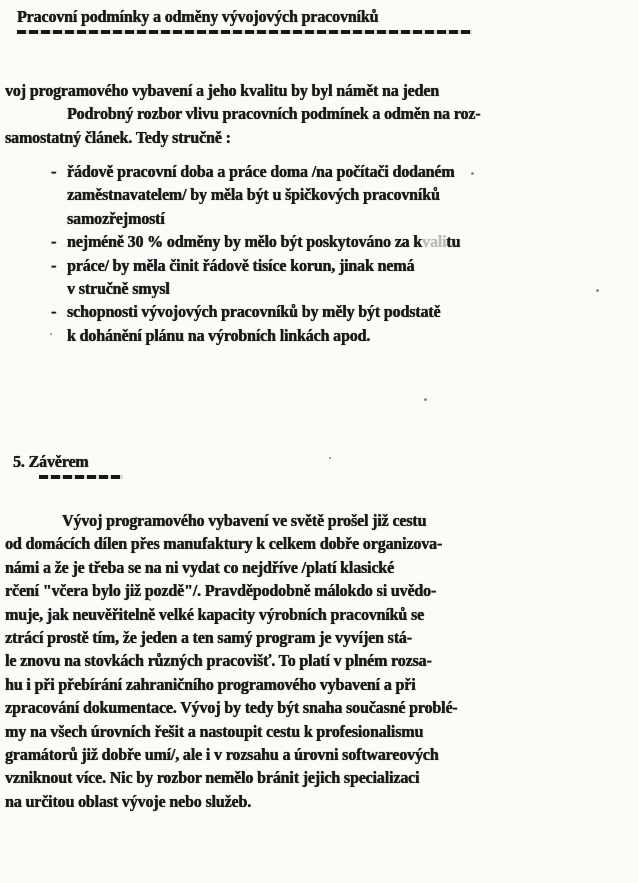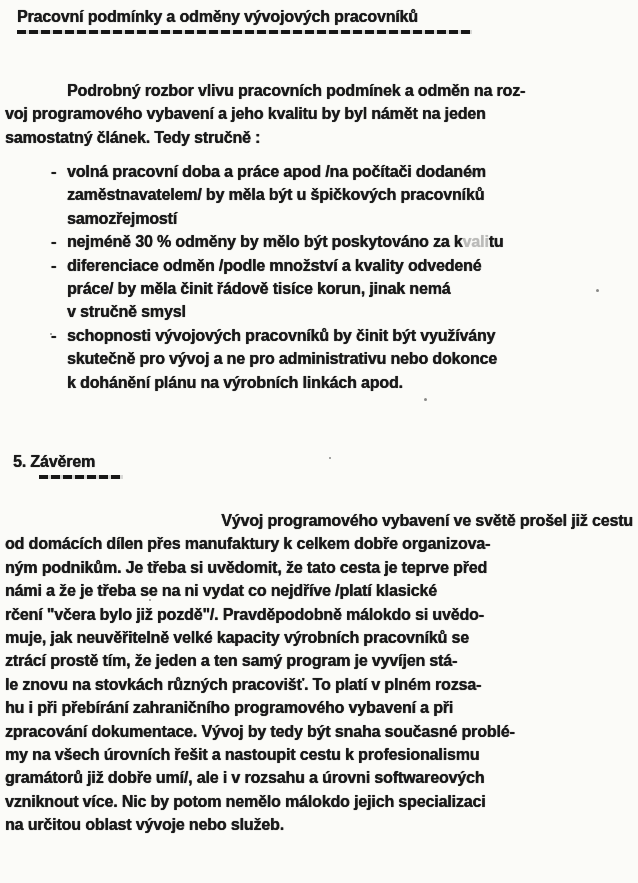--- a/index.html
+++ b/index.html
@@ -4,21 +4,21 @@
 <style>
   html, body { margin: 0; padding: 0; }
   body {
     width: 638px; height: 883px;
     background: #fbfbf8;
     overflow: hidden;
   }
   .page {
     position: relative;
     width: 638px; height: 883px;
-    font-family: Liberation Sans, sans-serif;
+    font-family: Liberation Serif, serif;
     font-weight: 700;
     color: #1a1a1a;
     font-size: 16px;
     line-height: 23.4px;
     letter-spacing: -0.15px;
     text-shadow: 0 0 0.8px rgba(10,10,10,0.85), 0.4px 0.4px 0.5px rgba(20,20,20,0.5);
   }
   .title-block { position: absolute; left: 17px; top: 6px; }
   .title { line-height: 21px; white-space: nowrap; }
   .dash-rule {
@@ -30,90 +30,87 @@
   .intro { position: absolute; left: 5px; top: 79px; width: 625px; }
   .indent-intro { padding-left: 62px; }
   .list { position: absolute; left: 5px; top: 160px; width: 625px; }
   .li-line { padding-left: 62px; position: relative; white-space: nowrap; }
   .li-marker { position: absolute; left: 46px; top: 0; }
   .faded { opacity: 0.28; }
   .heading-block { position: absolute; left: 13px; top: 451px; }
   .heading { line-height: 22px; white-space: nowrap; }
   .heading-rule { width: 84px; margin-left: 26px; margin-top: 2px; }
   .closing { position: absolute; left: 5px; top: 509px; width: 628px; }
-  .indent-closing { padding-left: 57px; text-align: right; }
+  .indent-closing { padding-left: 57px; }
   .line { white-space: nowrap; }
   .speck {
     position: absolute; background: #2a2a2a; border-radius: 50%;
     opacity: 0.55;
   }
 </style>
 </head>
 <body>
 
 <div class="page">
 
   <div class="title-block">
     <div class="title">Pracovní podmínky a odměny vývojových pracovníků</div>
     <div class="dash-rule title-rule"></div>
   </div>
 
   <div class="intro">
+    <div class="line">voj programového vybavení a jeho kvalitu by byl námět na jeden</div>
     <div class="line indent-intro">Podrobný rozbor vlivu pracovních podmínek a odměn na roz-</div>
-    <div class="line">voj programového vybavení a jeho kvalitu by byl námět na jeden</div>
     <div class="line">samostatný článek. Tedy stručně :</div>
   </div>
 
   <div class="list">
     <div class="li-line">
       <span class="li-marker">-</span>
-      <span>volná pracovní doba a práce apod /na počítači dodaném</span>
+      <span>řádově pracovní doba a práce doma /na počítači dodaném</span>
     </div>
     <div class="li-line">zaměstnavatelem/ by měla být u špičkových pracovníků</div>
     <div class="li-line">samozřejmostí</div>
 
     <div class="li-line">
       <span class="li-marker">-</span>
       <span>nejméně 30 % odměny by mělo být poskytováno za k</span><span class="faded">vali</span><span>tu</span>
     </div>
 
     <div class="li-line">
       <span class="li-marker">-</span>
-      <span>diferenciace odměn /podle množství a kvality odvedené</span>
     </div>
     <div class="li-line">práce/ by měla činit řádově tisíce korun, jinak nemá</div>
     <div class="li-line">v stručně smysl</div>
 
     <div class="li-line">
       <span class="li-marker">-</span>
-      <span>schopnosti vývojových pracovníků by činit být využívány</span>
+      <span>schopnosti vývojových pracovníků by měly být podstatě</span>
     </div>
-    <div class="li-line">skutečně pro vývoj a ne pro administrativu nebo dokonce</div>
     <div class="li-line">k dohánění plánu na výrobních linkách apod.</div>
   </div>
 
   <div class="heading-block">
     <div class="heading">5. Závěrem</div>
     <div class="dash-rule heading-rule"></div>
   </div>
 
   <div class="closing">
     <div class="line indent-closing">Vývoj programového vybavení ve světě prošel již cestu</div>
     <div class="line">od domácích dílen přes manufaktury k celkem dobře organizova-</div>
-    <div class="line">ným podnikům. Je třeba si uvědomit, že tato cesta je teprve před</div>
     <div class="line">námi a že je třeba se na ni vydat co nejdříve /platí klasické</div>
     <div class="line">rčení "včera bylo již pozdě"/. Pravděpodobně málokdo si uvědo-</div>
     <div class="line">muje, jak neuvěřitelně velké kapacity výrobních pracovníků se</div>
     <div class="line">ztrácí prostě tím, že jeden a ten samý program je vyvíjen stá-</div>
     <div class="line">le znovu na stovkách různých pracovišť. To platí v plném rozsa-</div>
     <div class="line">hu i při přebírání zahraničního programového vybavení a při</div>
     <div class="line">zpracování dokumentace. Vývoj by tedy být snaha současné problé-</div>
     <div class="line">my na všech úrovních řešit a nastoupit cestu k profesionalismu</div>
     <div class="line">gramátorů již dobře umí/, ale i v rozsahu a úrovni softwareových</div>
-    <div class="line">vzniknout více. Nic by potom nemělo málokdo jejich specializaci</div>
+    <div class="line">vzniknout více. Nic by rozbor nemělo bránit jejich specializaci</div>
     <div class="line">na určitou oblast vývoje nebo služeb.</div>
   </div>
 
   <div class="speck" style="left:471px; top:172px; width:3px; height:3px;"></div>
   <div class="speck" style="left:596px; top:289px; width:3px; height:3px;"></div>
   <div class="speck" style="left:50px;  top:333px; width:2px; height:2px;"></div>
   <div class="speck" style="left:424px; top:398px; width:3px; height:3px;"></div>
   <div class="speck" style="left:149px; top:599px; width:2px; height:2px;"></div>
   <div class="speck" style="left:329px; top:457px; width:2px; height:2px;"></div>
 </div>

